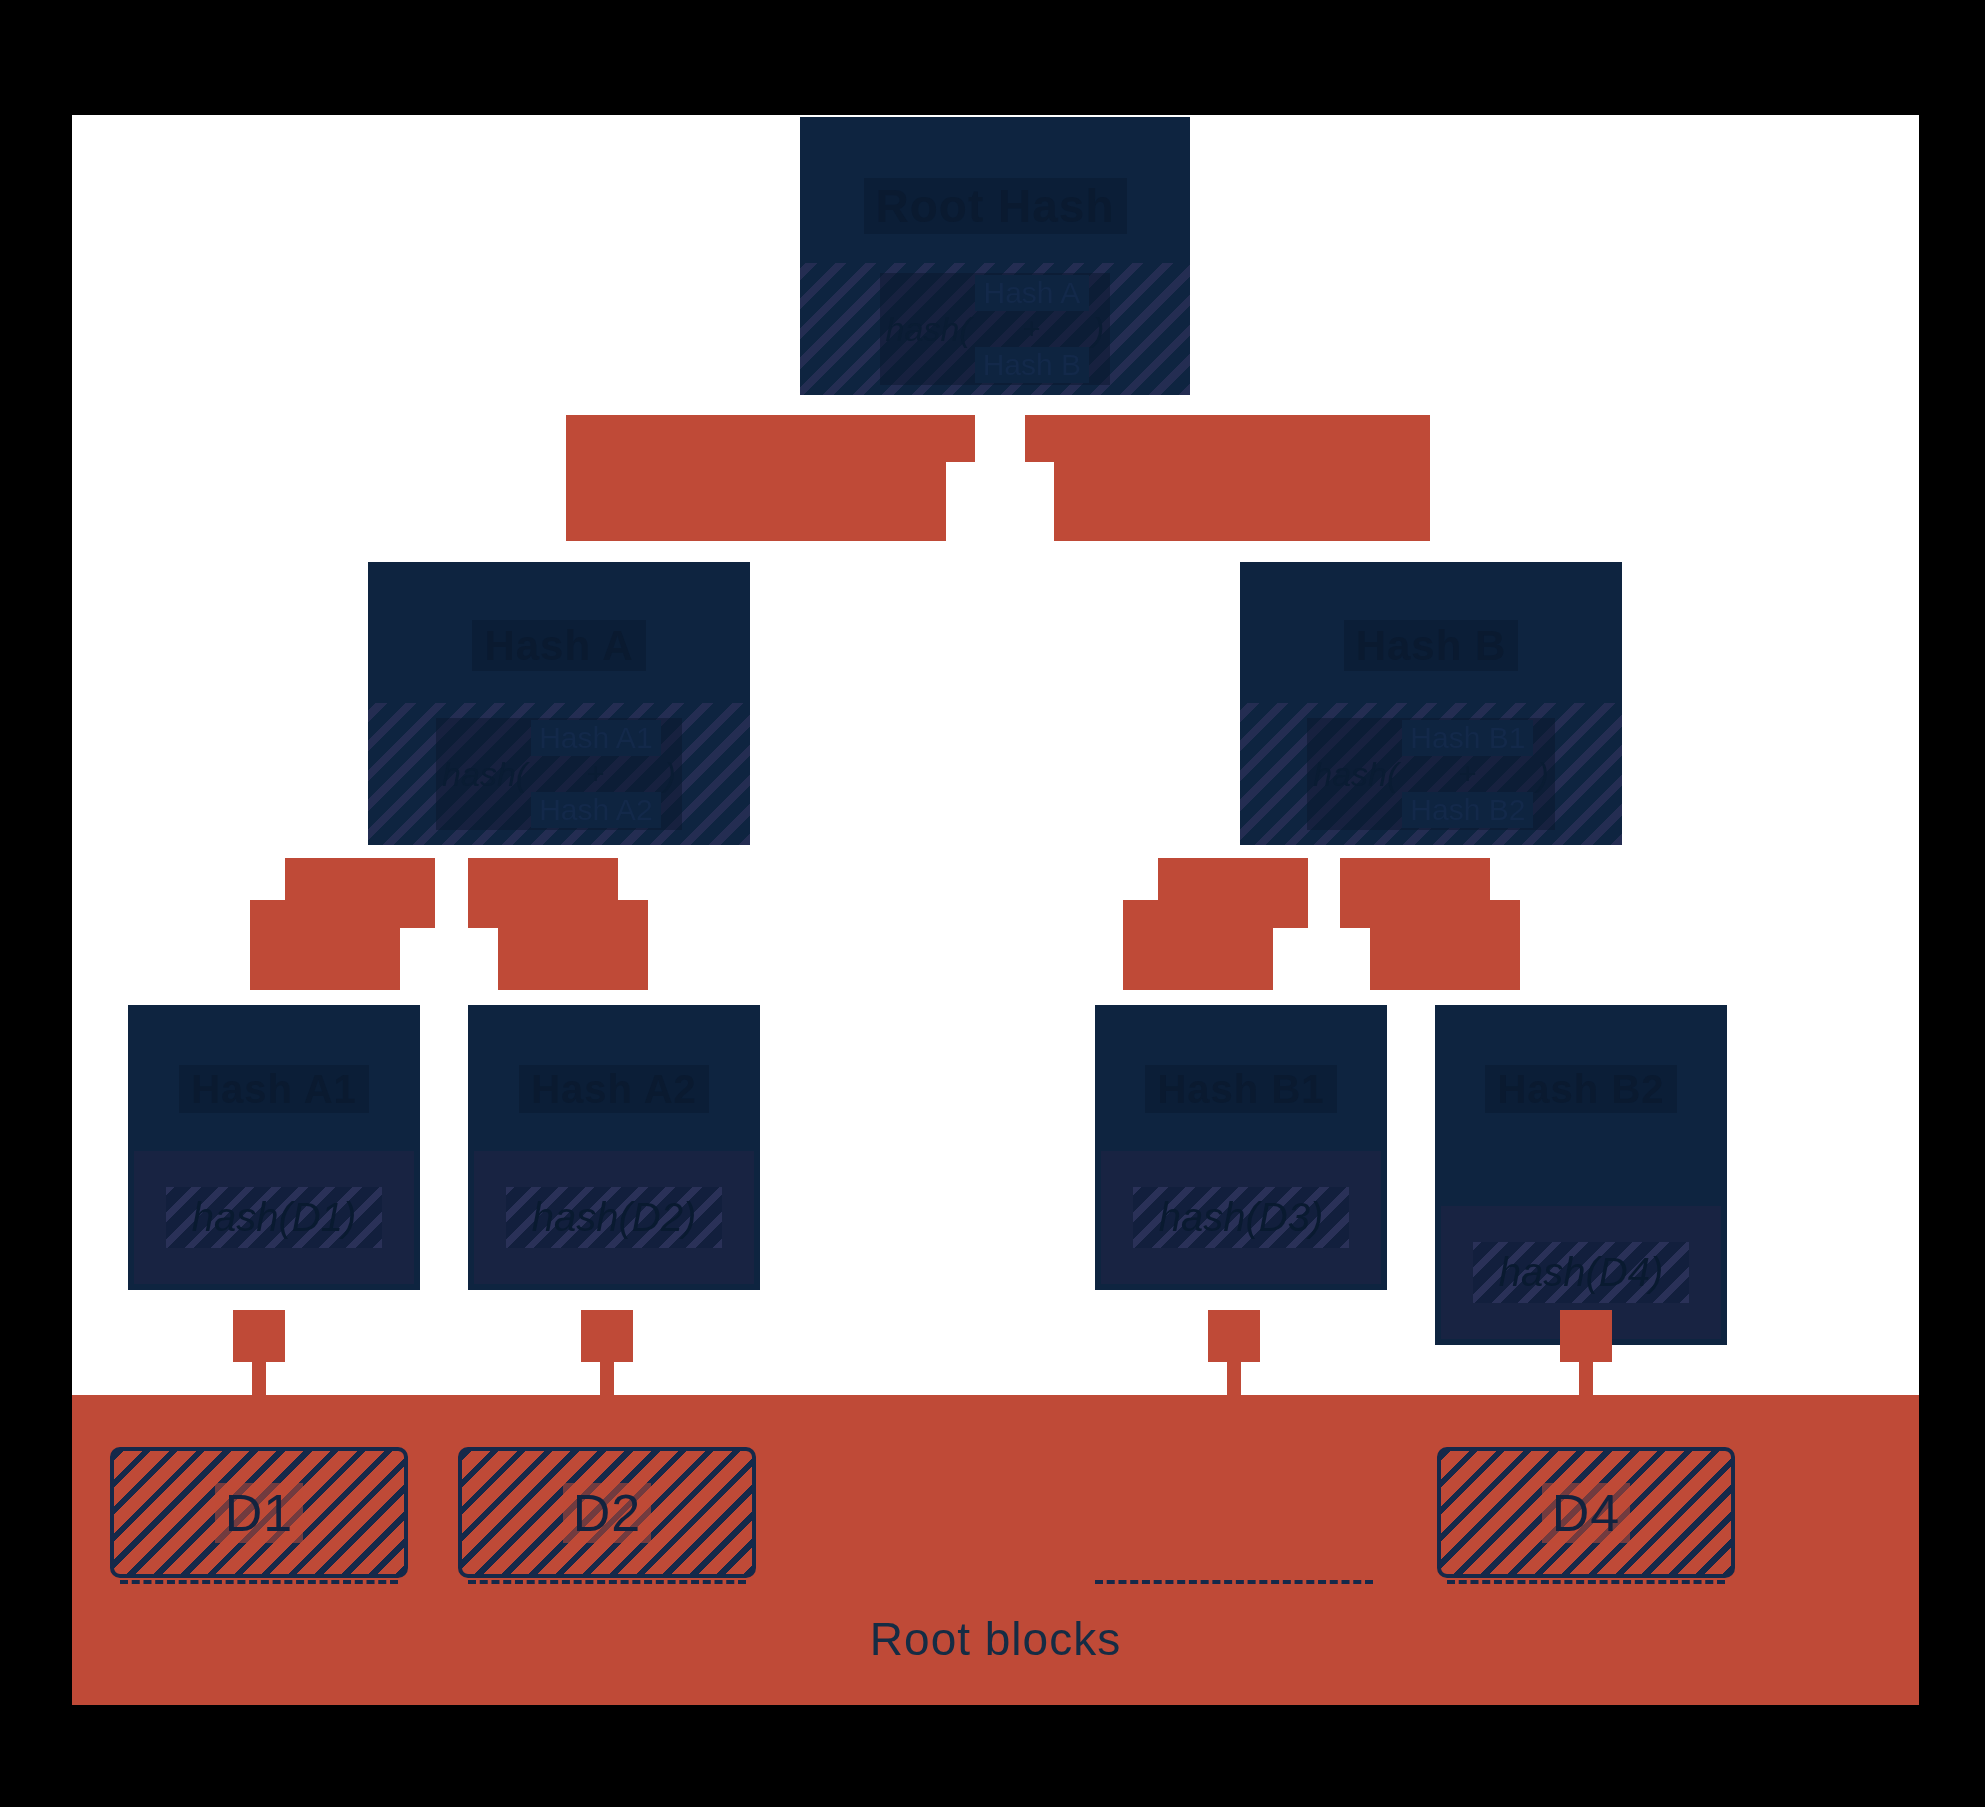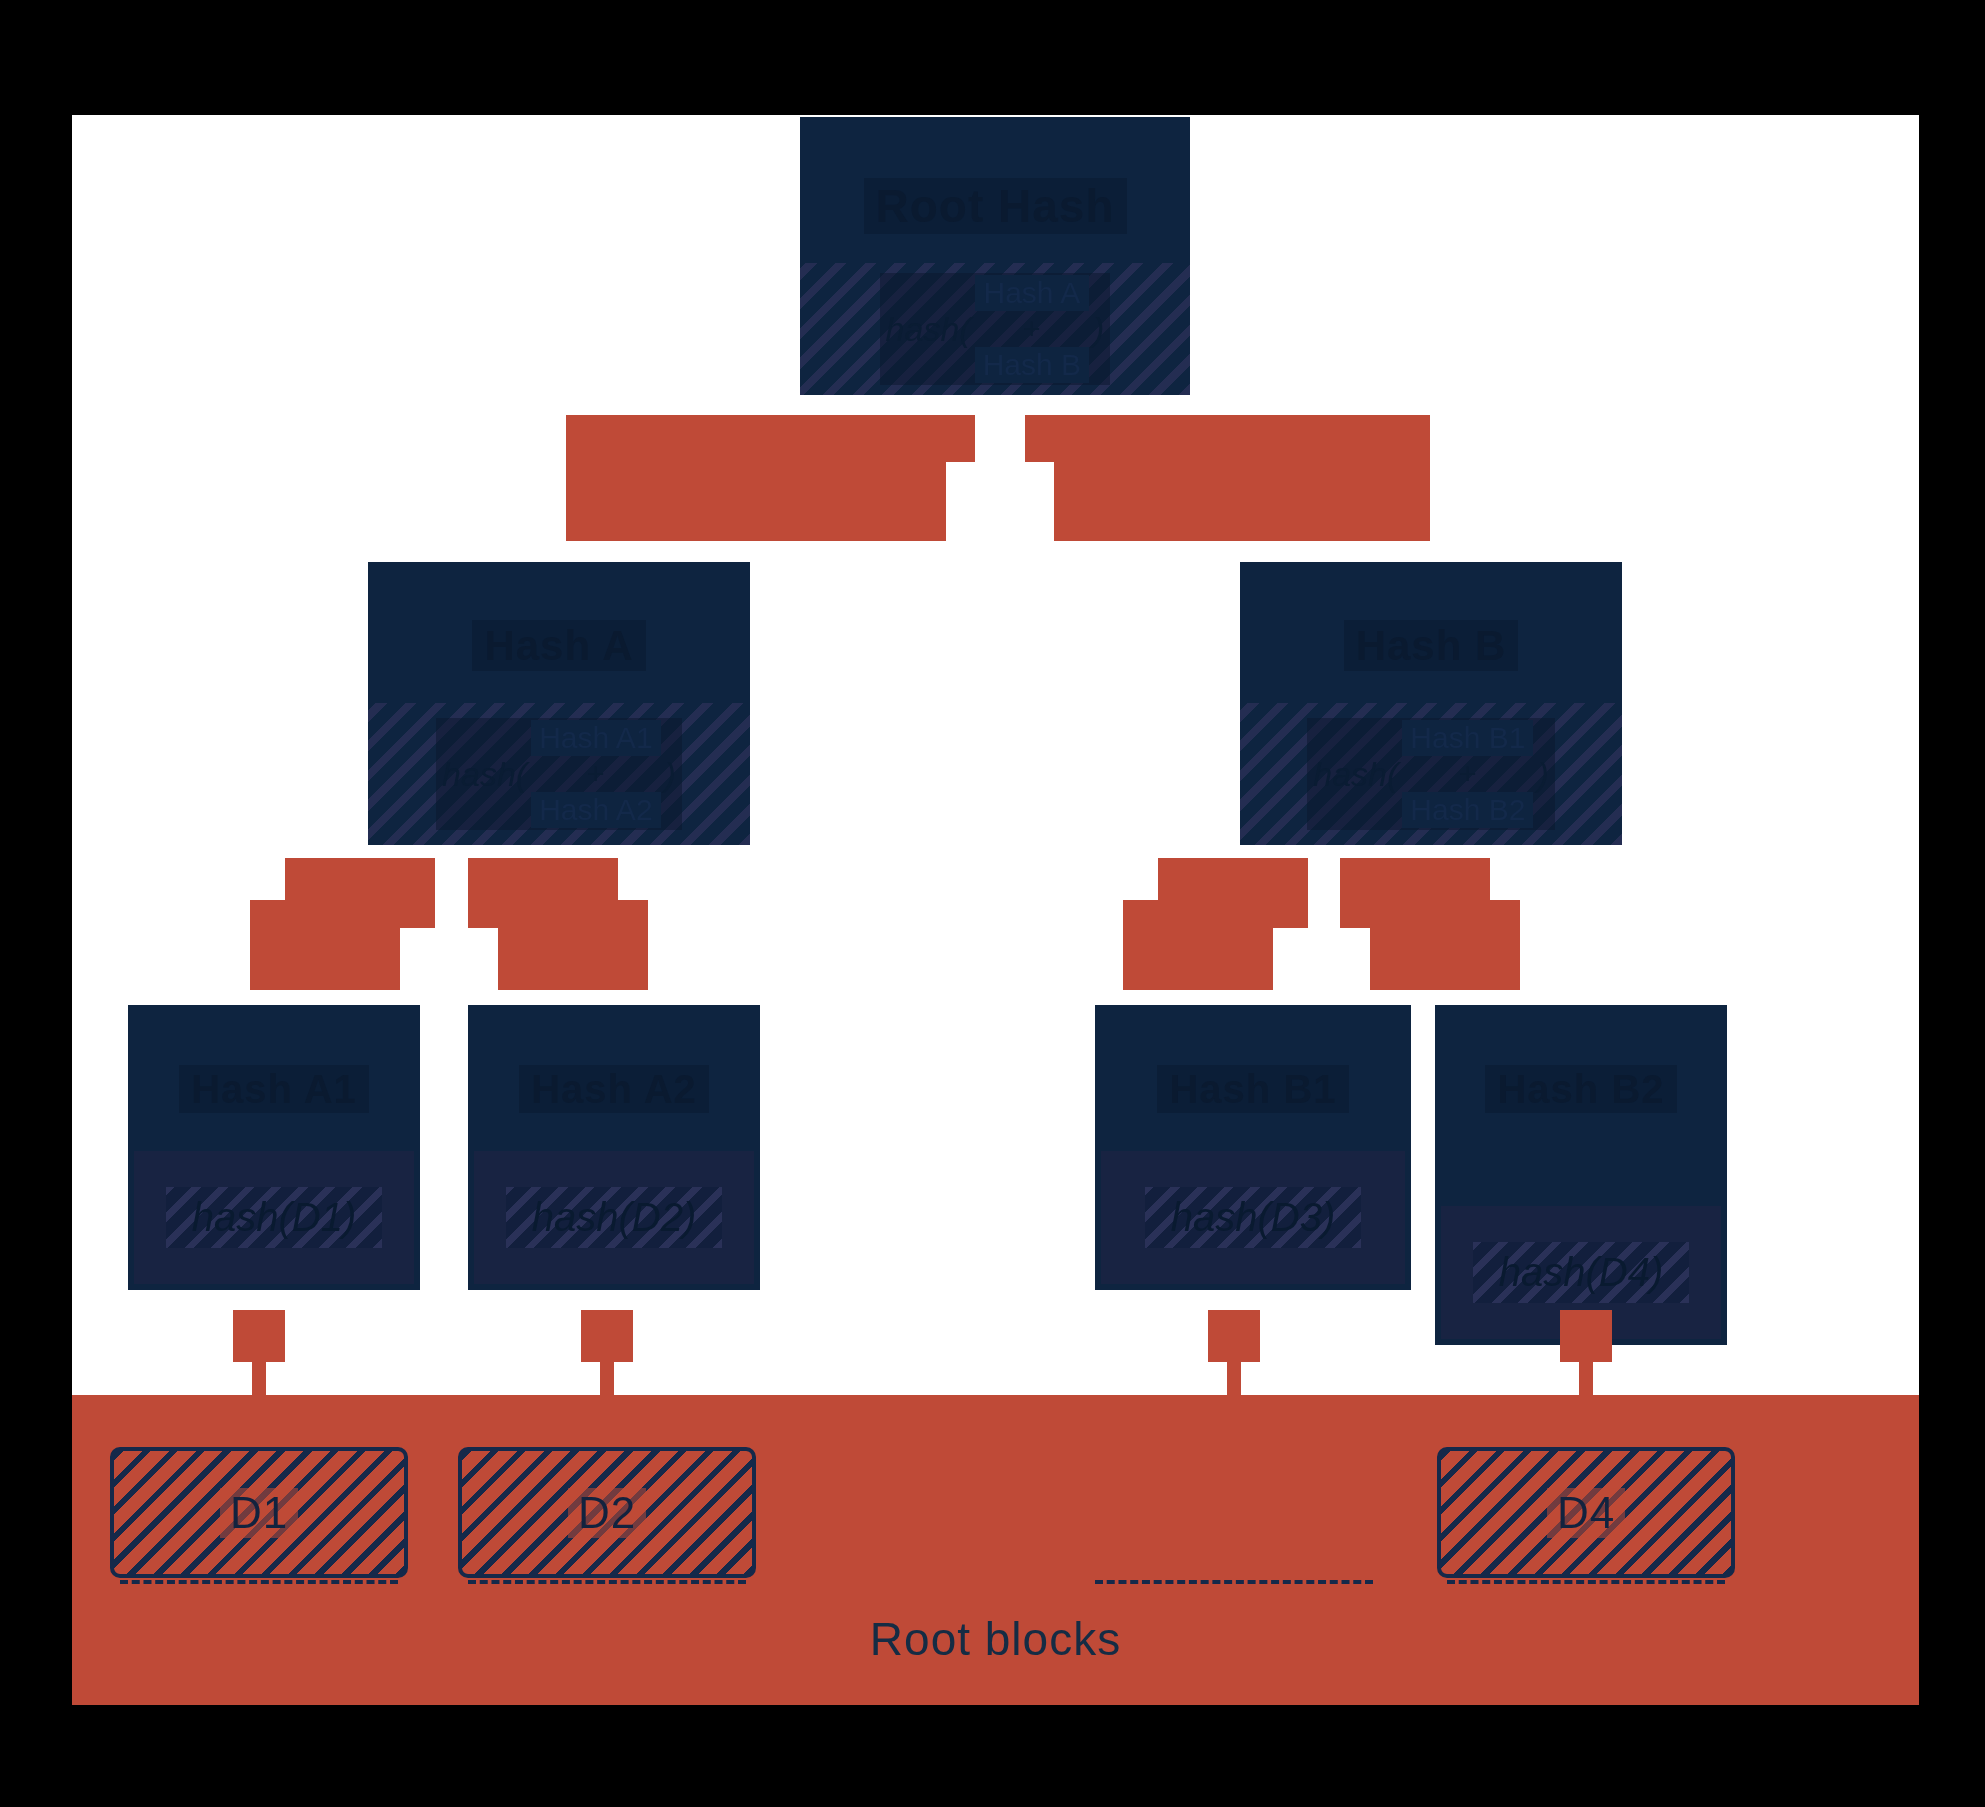--- a/index.html
+++ b/index.html
@@ -26,21 +26,21 @@
   .stack .op{background:rgba(0,0,0,0);color:#0a1c33;}
 
   .formula2{font-style:italic;font-size:40px;color:#091a30;padding:8px 26px;
             background:repeating-linear-gradient(-45deg,#2a3158 0 7px,#121f3d 7px 19px);}
 
   .red{position:absolute;background:#bf4a37;}
 
   .dblock{position:absolute;top:1447px;height:123px;border:4px solid #15294a;border-radius:10px;
           background:repeating-linear-gradient(-45deg,#15294a 0 6px,rgba(0,0,0,0) 6px 19px);
           display:flex;align-items:center;justify-content:center;
-          color:#12233f;font-size:44px;letter-spacing:1px;}
+          color:#12233f;font-size:52px;letter-spacing:1px;}
   .dblock span{background:rgba(191,74,55,0.55);padding:0 10px;}
   .ddash{position:absolute;top:1580px;height:0;border-top:4px dashed #15294a;}
 
   .bandlabel{position:absolute;left:72px;width:1847px;top:1612px;text-align:center;
              color:#152c44;font-size:46px;letter-spacing:1px;}
 </style>
 </head>
 <body>
 
 <div id="stage">
@@ -125,21 +125,21 @@
 
   <div class="hashbox" style="left:468px;top:1005px;width:292px;height:285px;">
     <div class="node-title t-bot">
       <span>Hash A2</span>
     </div>
     <div class="band solid" style="height:133px;">
       <span class="formula2">hash(D2)</span>
     </div>
   </div>
 
-  <div class="hashbox" style="left:1095px;top:1005px;width:316px;height:285px;">
+  <div class="hashbox" style="left:1095px;top:1005px;width:292px;height:285px;">
     <div class="node-title t-bot">
       <span>Hash B1</span>
     </div>
     <div class="band solid" style="height:133px;">
       <span class="formula2">hash(D3)</span>
     </div>
   </div>
 
   <div class="hashbox" style="left:1435px;top:1005px;width:292px;height:340px;">
     <div class="node-title t-bot">

